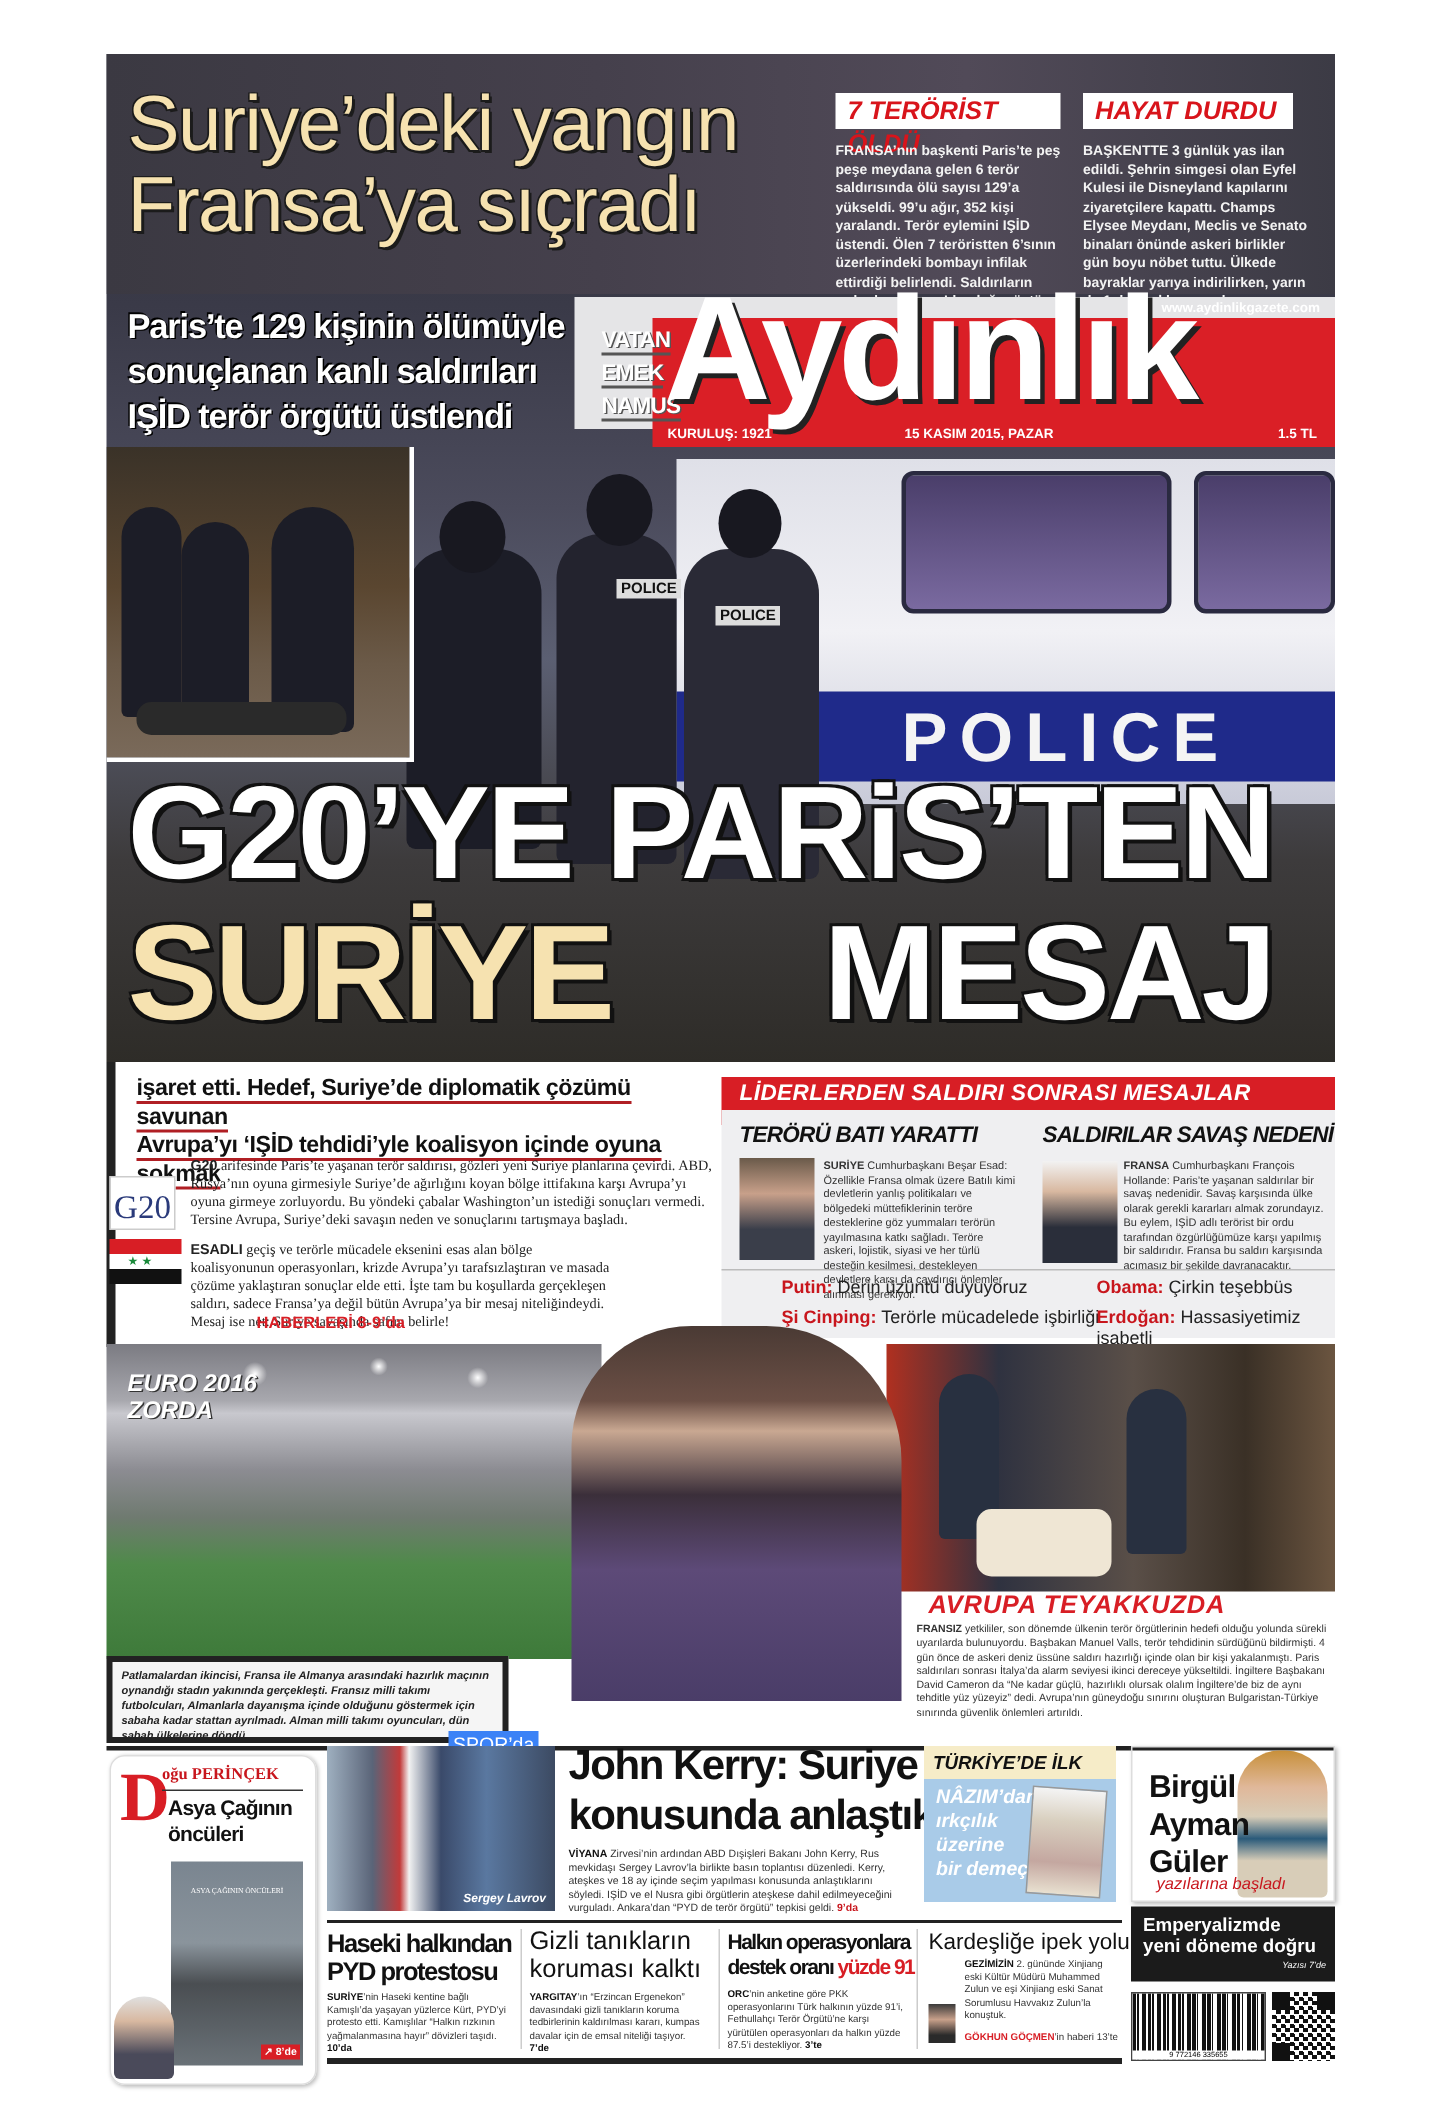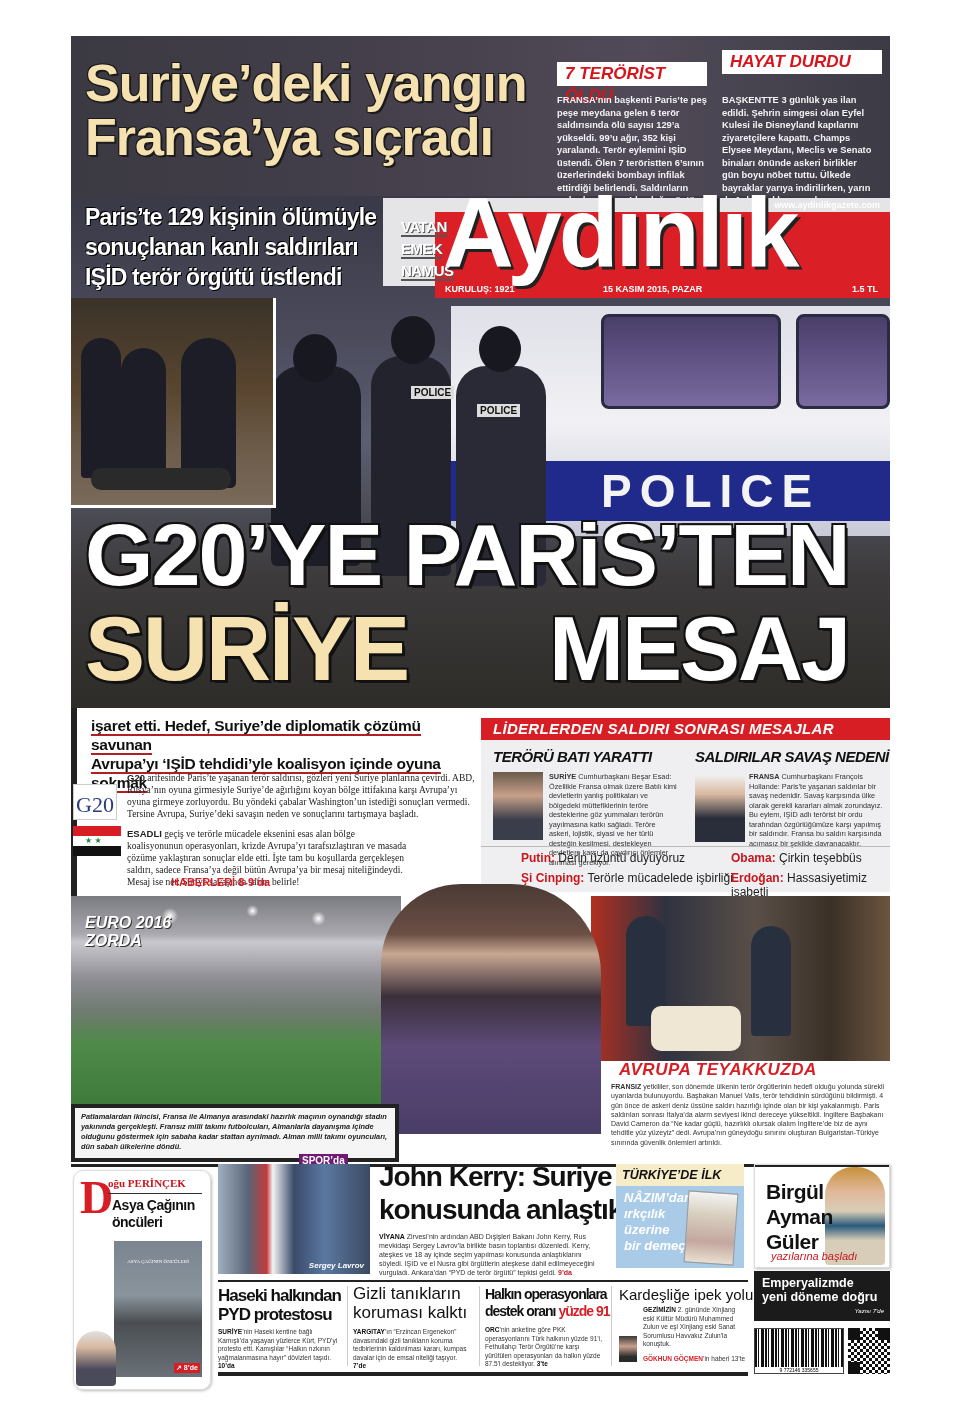--- a/index.html
+++ b/index.html
@@ -15,21 +15,21 @@
 .van{position:absolute;left:380px;top:270px;width:439px;height:230px;background:linear-gradient(180deg,#dfe0e8 0%,#f1f1f5 50%,#c8cad8 100%)}
 .van-window{position:absolute;background:linear-gradient(180deg,#4a3e6a,#7a6aa0);border:3px solid #2a2a40;border-radius:8px}
 .van-stripe{position:absolute;left:0;top:155px;width:439px;height:60px;background:#1f2a8a}
 .van-police{position:absolute;left:150px;top:158px;color:#f4f4f4;font-weight:bold;font-size:46px;letter-spacing:8px}
 .inset-photo{position:absolute;left:0;top:262px;width:205px;height:210px;background:linear-gradient(180deg,#3a3228 0%,#5a4630 45%,#6b5a48 70%,#7a6a5a 100%);border-right:3px solid #fff;border-bottom:3px solid #fff}
 .officer{position:absolute;background:#1c1d27;border-radius:30px 30px 6px 6px}
 .officer-head{position:absolute;background:#181820;border-radius:50%}
 .police-patch{position:absolute;background:#ddd;color:#111;font-size:10px;font-weight:bold;padding:1px 3px}
 
 
-.title1{position:absolute;left:14px;top:20px;color:#f6e2b0;font-size:52px;line-height:54px;font-weight:bold;text-shadow:2px 2px 0 #1b1b1b,-1px -1px 0 #1b1b1b,1px -1px 0 #1b1b1b,-1px 1px 0 #1b1b1b;letter-spacing:-1px}
+.title1{position:absolute;left:14px;top:20px;color:#f6e2b0;font-size:52px;line-height:54px;font-weight:normal;text-shadow:2px 2px 0 #1b1b1b,-1px -1px 0 #1b1b1b,1px -1px 0 #1b1b1b,-1px 1px 0 #1b1b1b;letter-spacing:-1px}
 .sub1{position:absolute;left:14px;top:166px;color:#fff;font-size:23px;line-height:30px;font-weight:bold;text-shadow:1px 1px 0 #000,-1px -1px 0 #000;letter-spacing:-0.8px}
 .box-head{position:absolute;background:#fff;color:#d8141b;font-style:italic;font-weight:bold;font-size:17px;padding:1px 8px;height:24px;line-height:22px}
 .box-text{position:absolute;color:#f3f3f3;font-size:9.3px;line-height:12.5px;font-weight:bold}
 .logo-wrap{position:absolute;left:312px;top:152px;width:507px;height:110px}
 .logo-grey{position:absolute;left:0;top:10px;width:507px;height:88px;background:#e5e5e7}
 .logo-red{position:absolute;left:52px;top:24px;width:455px;height:86px;background:#da1f26}
 .logo-word{position:absolute;left:60px;top:-6px;color:#fff;font-size:98px;font-weight:bold;letter-spacing:-3px;line-height:100px;text-shadow:3px 3px 0 #222}
 .slogan{position:absolute;left:18px;color:#fff;font-weight:bold;font-size:15px;text-shadow:1px 1px 0 #555;border-bottom:2px solid #555;letter-spacing:-0.5px}
 .logo-meta{position:absolute;top:96px;color:#fff;font-weight:bold;font-size:9px}
 .url{position:absolute;right:10px;top:12px;color:#fff;font-size:9px;font-weight:bold}
@@ -48,22 +48,22 @@
 .lt{position:absolute;font-size:7.3px;line-height:9.5px;color:#333}
 .quote-row{position:absolute;font-size:12px;color:#222}
 .quote-row b{color:#c8161d}
 
 
 .stadium{position:absolute;left:0;top:860px;width:330px;height:210px;background:linear-gradient(180deg,#7b7b82 0%,#a8a8ae 18%,#c8c8ce 22%,#8c8c92 40%,#6f7a70 55%,#4f8a4a 70%,#3e7a3a 100%)}
 .stadium-lights{position:absolute;left:0;top:0;width:330px;height:50px;background:radial-gradient(circle at 30% 40%,#fff 0,transparent 8px),radial-gradient(circle at 55% 30%,#fff 0,transparent 6px),radial-gradient(circle at 75% 45%,#fff 0,transparent 7px)}
 .woman{position:absolute;left:310px;top:848px;width:220px;height:250px;background:linear-gradient(180deg,#4a3a34 0%,#6b4f45 20%,#c9a892 28%,#3b2f3a 45%,#5d4a78 65%,#4a3d68 100%);border-radius:80px 90px 0 0}
 .fire-photo{position:absolute;left:520px;top:860px;width:299px;height:165px;background:linear-gradient(90deg,#b03020 0%,#2f3240 25%,#5a4f48 55%,#3a3026 80%,#6b5540 100%)}
 .euro{position:absolute;left:14px;top:878px;color:#fff;font-style:italic;font-weight:bold;font-size:16px;line-height:18px;text-shadow:1px 1px 0 #333}
-.caption-box{position:absolute;left:0;top:1068px;width:328px;height:58px;background:#f5f5f5;border:4px solid #222;padding:4px 6px;font-style:italic;font-weight:bold;font-size:7.4px;line-height:10px;color:#222}
-.spor{position:absolute;left:228px;top:1118px;background:#701a75;color:#fff;font-size:10px;font-weight:bold;padding:1px 3px}
+.caption-box{position:absolute;left:0;top:1068px;width:268px;height:58px;background:#f5f5f5;border:4px solid #222;padding:4px 6px;font-style:italic;font-weight:bold;font-size:7.4px;line-height:10px;color:#222}
+.spor{position:absolute;left:228px;top:1118px;background:#3b82f6;color:#fff;font-size:13px;font-weight:normal;padding:1px 3px}
 .avrupa{position:absolute;left:548px;top:1024px;color:#d81e25;font-style:italic;font-weight:bold;font-size:17px;letter-spacing:0.5px}
 .avrupa-text{position:absolute;left:540px;top:1046px;width:279px;font-size:7px;line-height:9.3px;color:#333}
 
 
 .hr{position:absolute;height:4px;background:#222}
 .card{position:absolute;border:1px solid #ddd;border-radius:10px;box-shadow:1px 1px 3px #bbb}
 .kerry-photo{position:absolute;left:147px;top:1128px;width:152px;height:110px;background:linear-gradient(90deg,#9fb0c0 0%,#5a6478 20%,#c23a3a 32%,#f2f2f2 36%,#3a4a6a 50%,#5a78a0 70%,#3c4a62 100%)}
 .headline-cond{position:absolute;font-weight:bold;color:#111;letter-spacing:-1px}
 .small{position:absolute;font-size:7px;line-height:9px;color:#333}
 .small b{color:#111}
@@ -118,21 +118,21 @@
     </div>
 
     <div class="sub1">
       <div>Paris’te 129 kişinin ölümüyle</div>
       <div>sonuçlanan kanlı saldırıları</div>
       <div>IŞİD terör örgütü üstlendi</div>
     </div>
 
     <div class="box-head" style="left:486px;top:26px;width:150px">7 TERÖRİST ÖLDÜ</div>
     <div class="box-text" style="left:486px;top:58px;width:150px">FRANSA’nın başkenti Paris’te peş peşe meydana gelen 6 terör saldırısında ölü sayısı 129’a yükseldi. 99’u ağır, 352 kişi yaralandı. Terör eylemini IŞİD üstendi. Ölen 7 teröristten 6’sının üzerlerindeki bombayı infilak ettirdiği belirlendi. Saldırıların ardından Fransa’da olağanüstü hal ilan edildi.</div>
-    <div class="box-head" style="left:651px;top:14px;width:160px">HAYAT DURDU</div>
+    <div class="box-head" style="left:651px;top:26px;width:140px">HAYAT DURDU</div>
     <div class="box-text" style="left:651px;top:58px;width:154px">BAŞKENTTE 3 günlük yas ilan edildi. Şehrin simgesi olan Eyfel Kulesi ile Disneyland kapılarını ziyaretçilere kapattı. Champs Elysee Meydanı, Meclis ve Senato binaları önünde askeri birlikler gün boyu nöbet tuttu. Ülkede bayraklar yarıya indirilirken, yarın da 1 dakikalık saygı duruşu yapılacak.</div>
 
     <div class="logo-wrap">
       <div class="logo-grey"></div>
       <div class="logo-red"></div>
       <div class="url">www.aydinlikgazete.com</div>
       <div class="slogan" style="top:30px">VATAN</div>
       <div class="slogan" style="top:52px">EMEK</div>
       <div class="slogan" style="top:74px">NAMUS</div>
       <div class="logo-word">Aydınlık</div>

